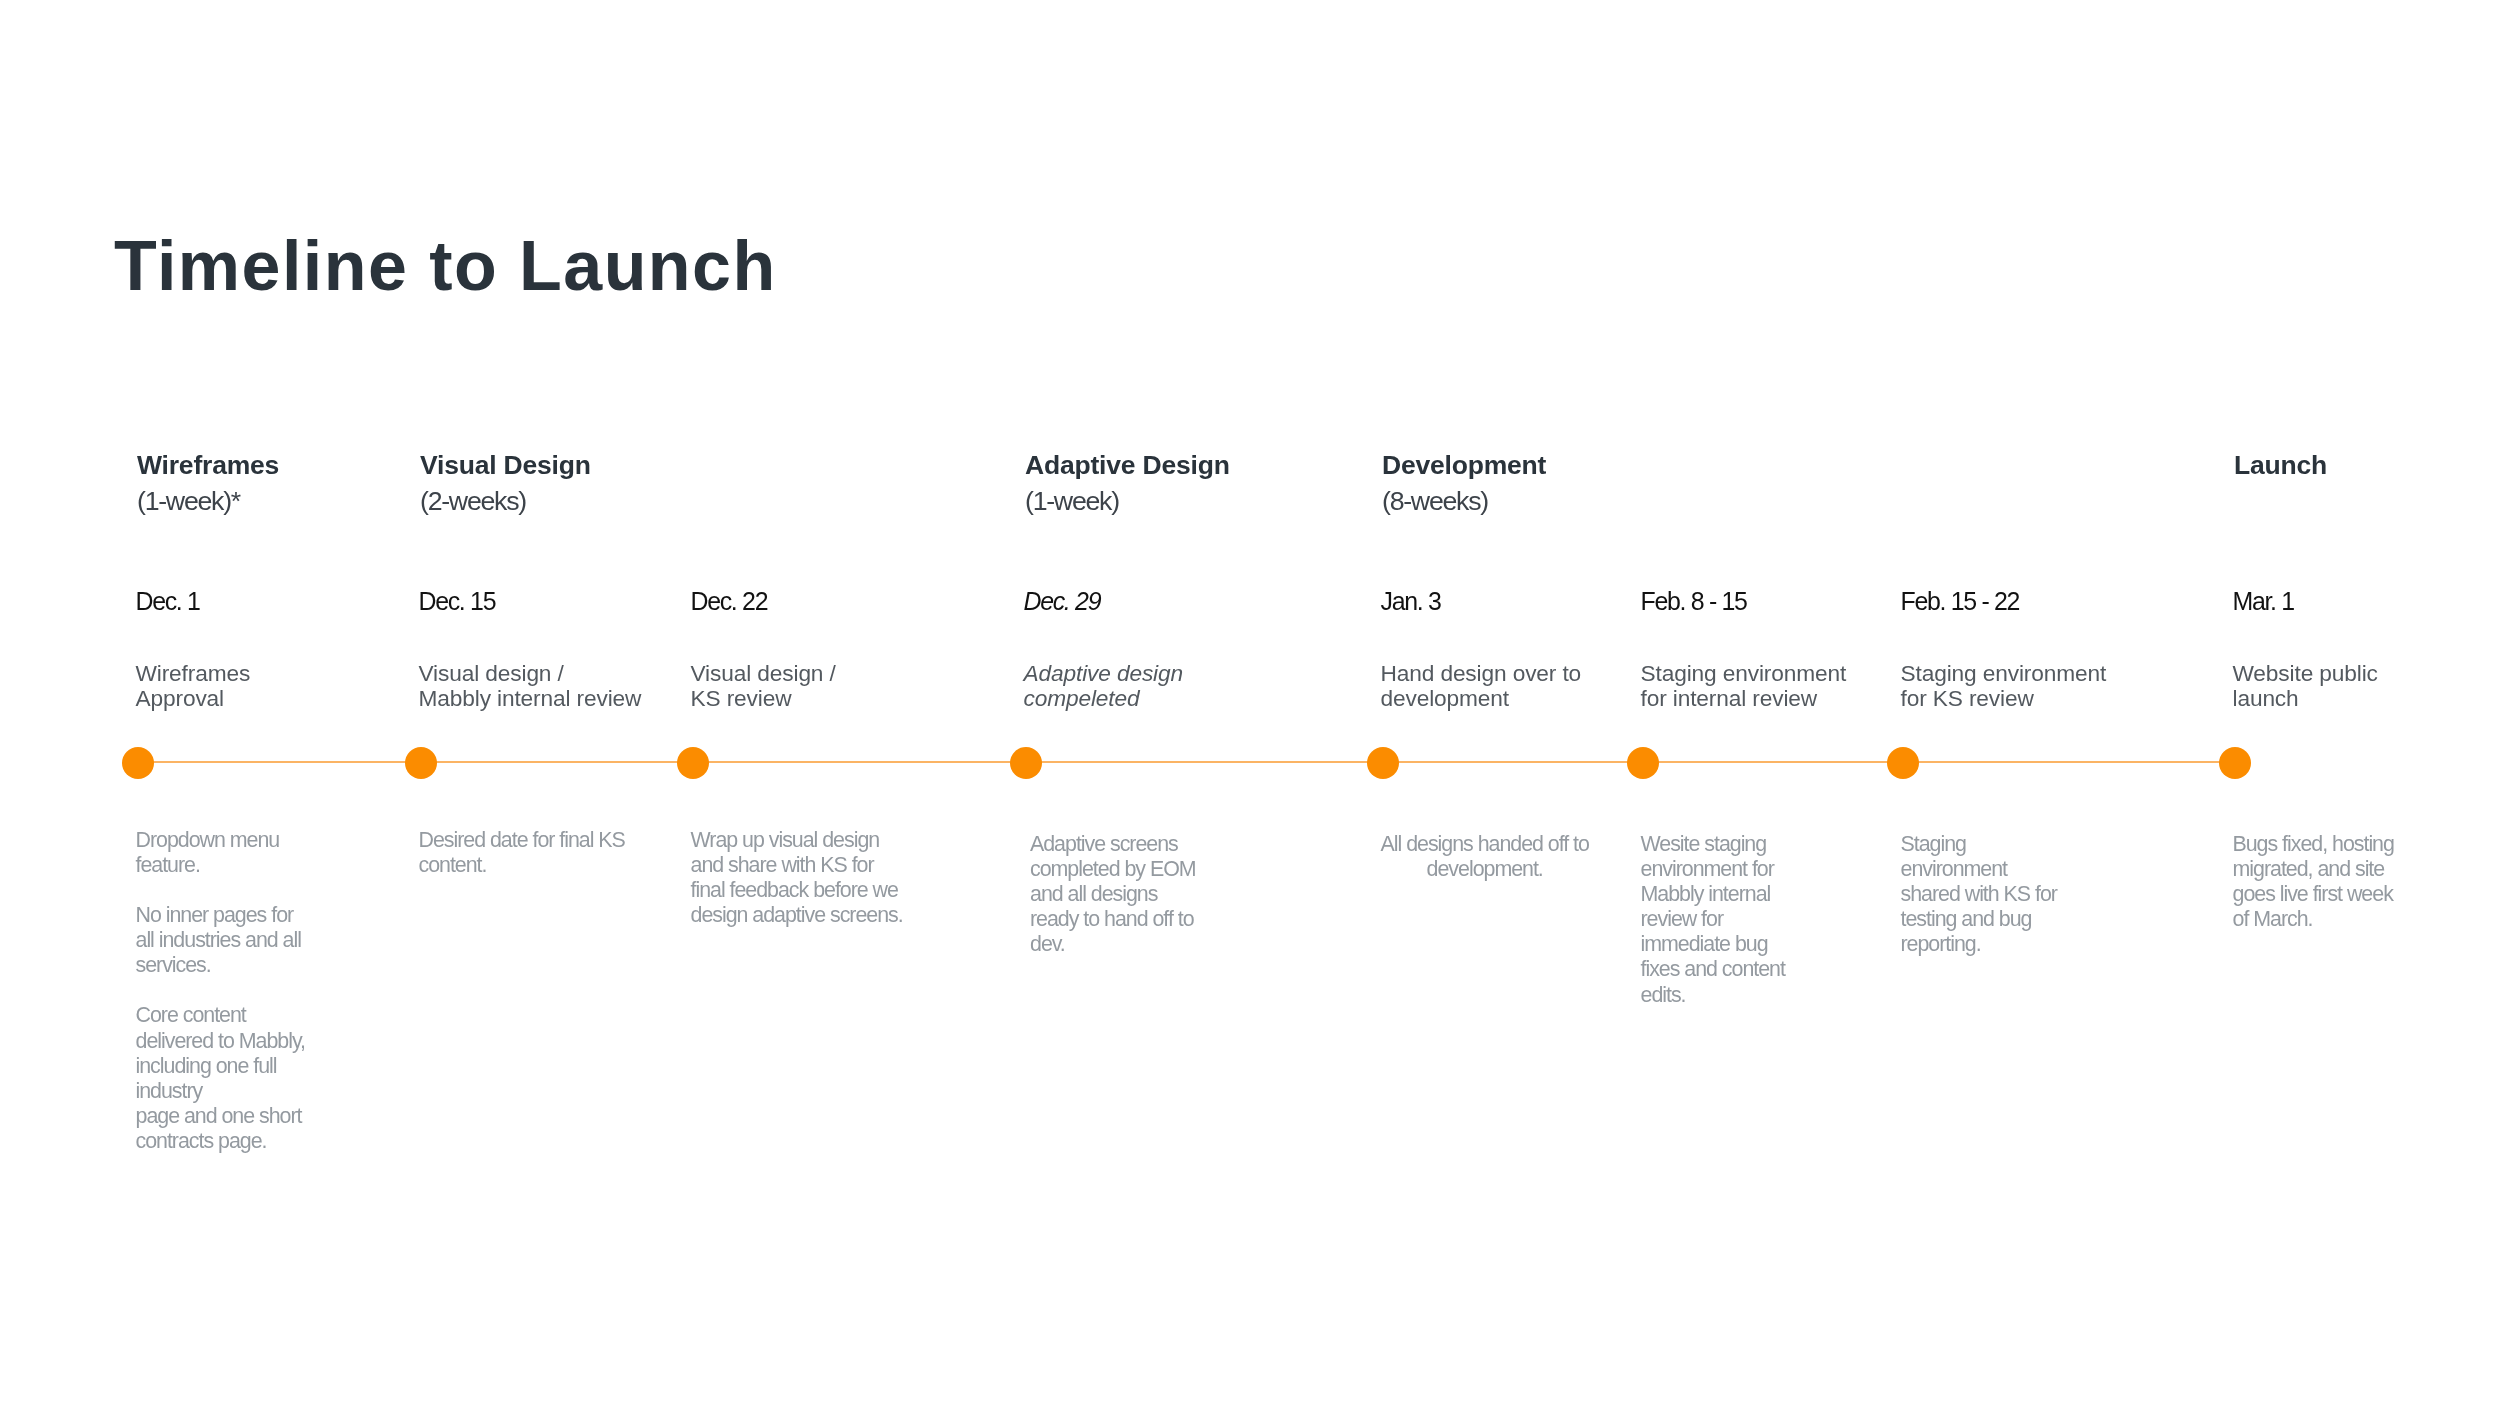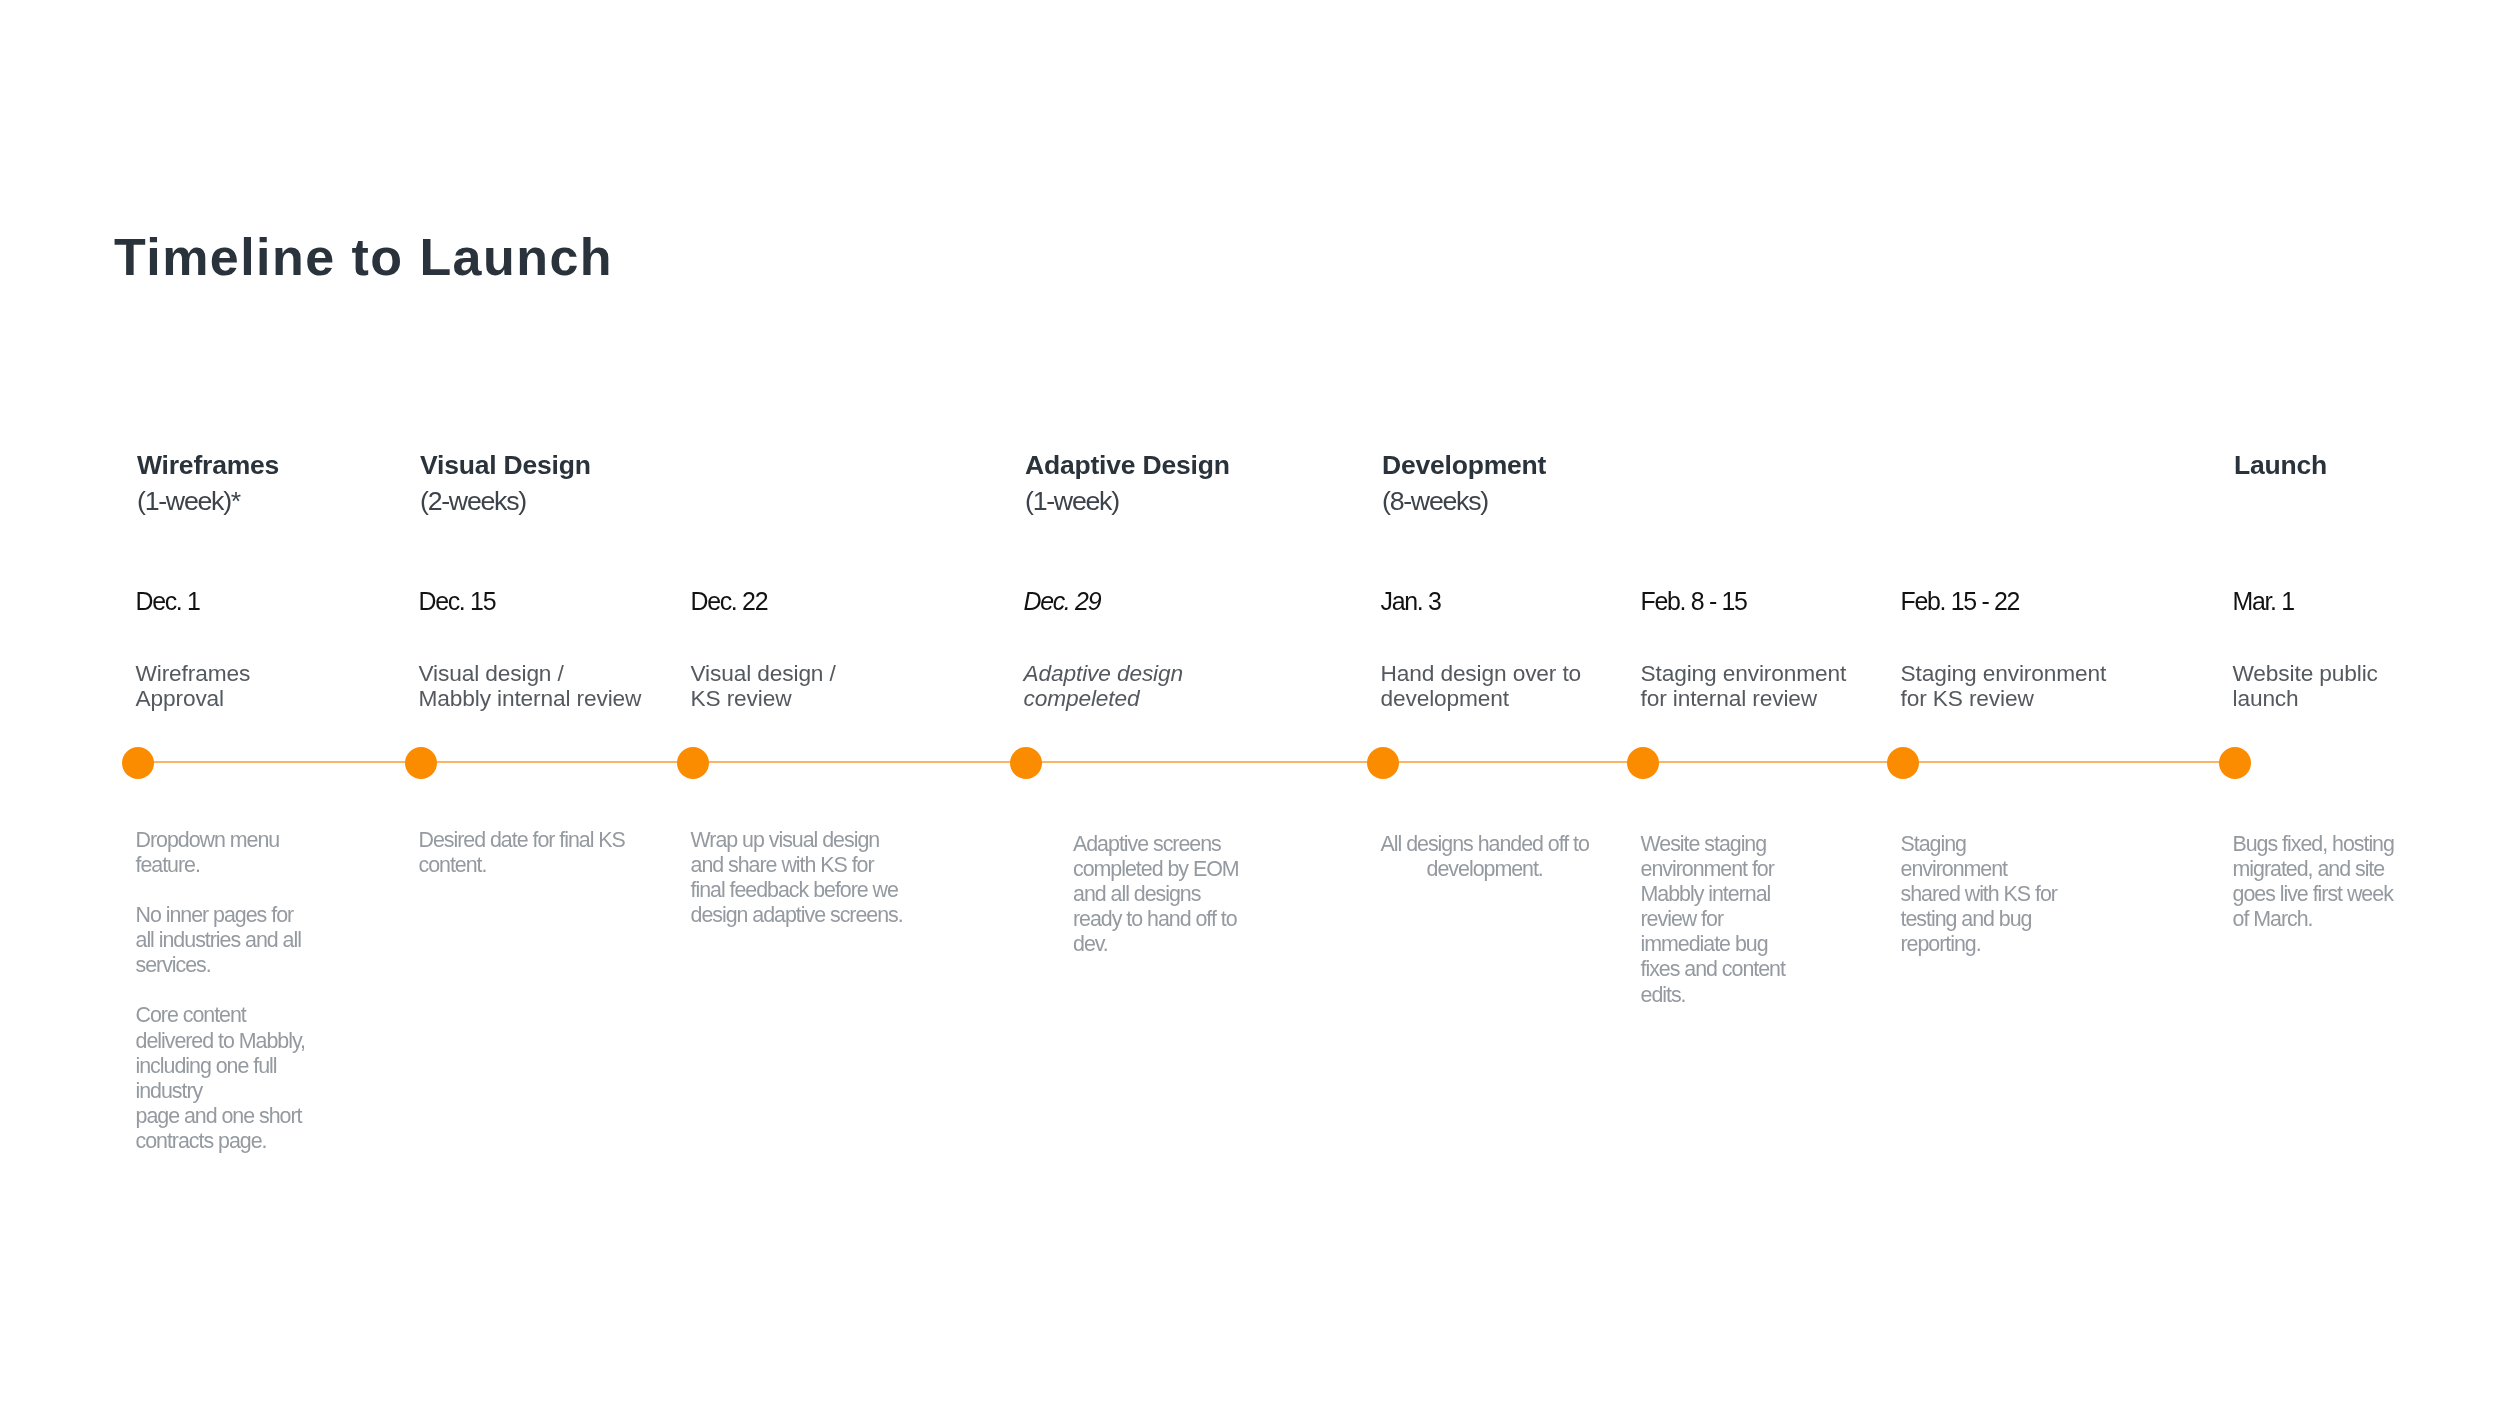--- a/index.html
+++ b/index.html
@@ -8,21 +8,21 @@
     width:2500px;height:1406px;background:#ffffff;
     font-family:"Liberation Sans", sans-serif;
     overflow:hidden;
     -webkit-font-smoothing:antialiased;
   }
   .slide{position:relative;width:2500px;height:1406px;background:#ffffff;}
 
   
   #page-title{
     position:absolute;left:114px;top:231px;margin:0;
-    font-size:52px;font-weight:700;color:#2a333b;
+    font-size:70px;font-weight:700;color:#2a333b;
     letter-spacing:1.45px;white-space:nowrap;line-height:1;text-align:center;
   }
 
   
   .phase{position:absolute;top:452px;}
   .phase-name{
     font-size:26.5px;font-weight:700;color:#2a333b;
     white-space:nowrap;line-height:1;letter-spacing:-0.2px;
   }
   .phase-duration{
@@ -153,21 +153,21 @@
 including one full
 industry
 page and one short
 contracts page.</p></div>
       <div class="notes" style="left: 418.5px; top: 824px;"><p class="note-paragraph">Desired date for final KS
 content.</p></div>
       <div class="notes" style="left: 690.5px; top: 824px;"><p class="note-paragraph">Wrap up visual design
 and share with KS for
 final feedback before we
 design adaptive screens.</p></div>
-      <div class="notes" style="left: 1073px; top: 828px;"><p class="note-paragraph">Adaptive screens
+      <div class="notes" style="left: 1030px; top: 828px;"><p class="note-paragraph">Adaptive screens
 completed by EOM
 and all designs
 ready to hand off to
 dev.</p></div>
       <div class="notes" style="left: 1380.5px; top: 828px; text-align: center;"><p class="note-paragraph">All designs handed off to
 development.</p></div>
       <div class="notes" style="left: 1640.5px; top: 828px;"><p class="note-paragraph">Wesite staging
 environment for
 Mabbly internal
 review for

